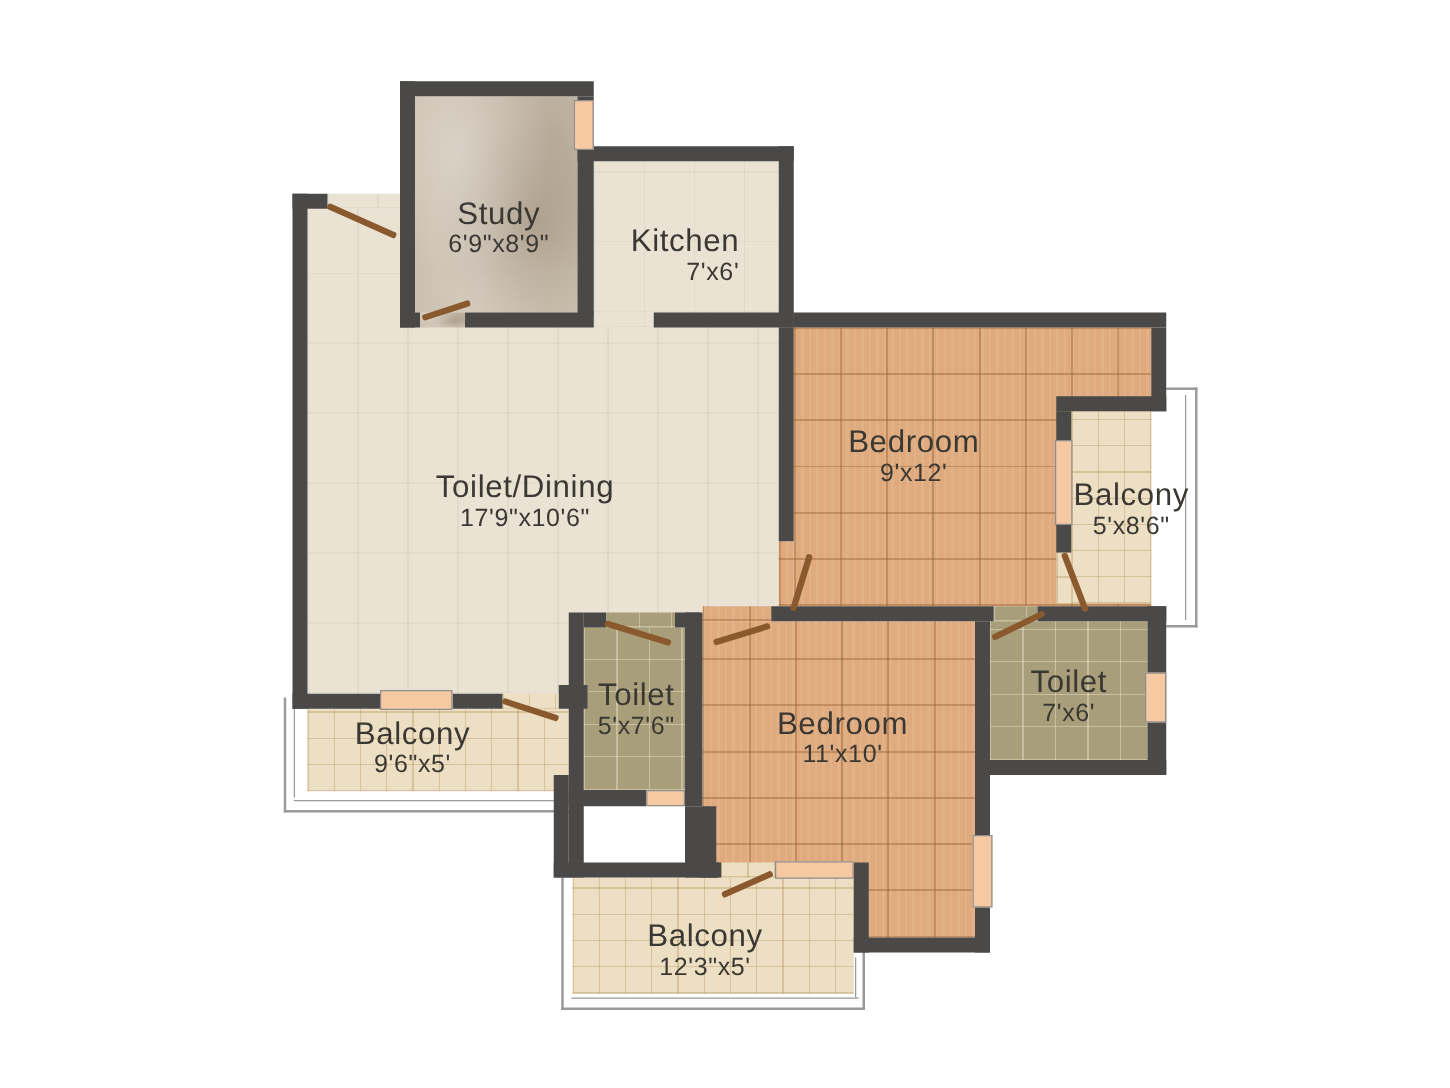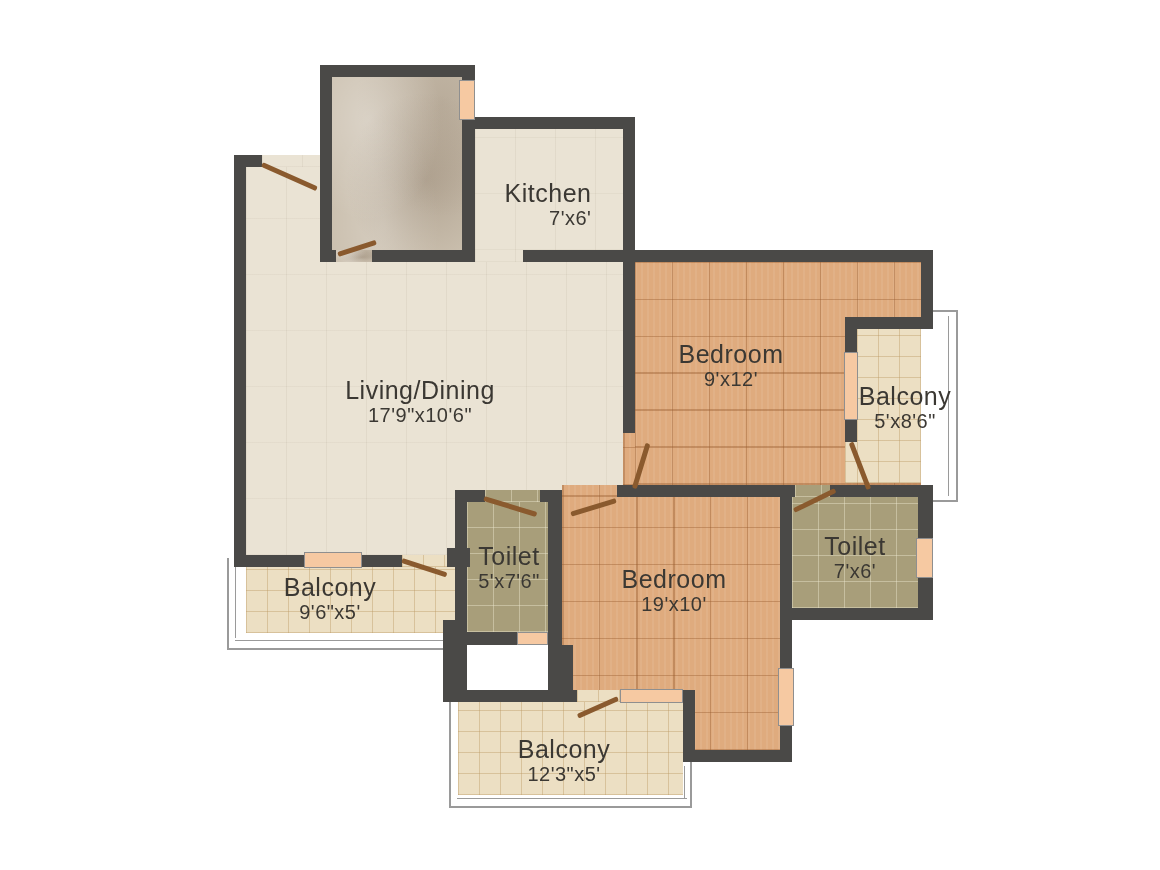--- a/index.html
+++ b/index.html
@@ -136,43 +136,47 @@
   <div class="door" style="left:338px;top:252px;width:40px;transform:rotate(-18deg);"></div>
   <div class="door" style="left:262px;top:162px;width:60px;transform:rotate(24deg);"></div>
   <div class="door" style="left:402px;top:558px;width:47px;transform:rotate(18deg);"></div>
   <div class="door" style="left:851px;top:440px;width:50px;transform:rotate(69deg);"></div>
   <div class="door" style="left:794px;top:508px;width:46px;transform:rotate(-26deg);"></div>
   <div class="door" style="left:648px;top:441px;width:47px;transform:rotate(107deg);"></div>
   <div class="door" style="left:616px;top:498px;width:47px;transform:rotate(163deg);"></div>
   <div class="door" style="left:484px;top:496px;width:55px;transform:rotate(17deg);"></div>
   <div class="door" style="left:618px;top:696px;width:44px;transform:rotate(156deg);"></div>
 
+  <div class="room-label" style="left:399px;top:182px;">
+    <span class="nm">Study</span>
+    <span class="dm">6'9"x8'9"</span>
+  </div>
   <div class="room-label" style="left:548px;top:204px;text-align:right;">
     <span class="nm">Kitchen</span>
     <span class="dm">7'x6'</span>
   </div>
   <div class="room-label" style="left:420px;top:401px;">
-    <span class="nm">Living/Dining</span>
+    <span class="nm">Toilet/Dining</span>
     <span class="dm">17'9"x10'6"</span>
   </div>
   <div class="room-label" style="left:731px;top:365px;">
     <span class="nm">Bedroom</span>
     <span class="dm">9'x12'</span>
   </div>
   <div class="room-label" style="left:905px;top:407px;">
     <span class="nm">Balcony</span>
     <span class="dm">5'x8'6"</span>
   </div>
   <div class="room-label" style="left:509px;top:567px;">
     <span class="nm">Toilet</span>
     <span class="dm">5'x7'6"</span>
   </div>
   <div class="room-label" style="left:674px;top:590px;">
     <span class="nm">Bedroom</span>
-    <span class="dm">19'x10'</span>
+    <span class="dm">11'x10'</span>
   </div>
   <div class="room-label" style="left:855px;top:557px;">
     <span class="nm">Toilet</span>
     <span class="dm">7'x6'</span>
   </div>
   <div class="room-label" style="left:330px;top:598px;">
     <span class="nm">Balcony</span>
     <span class="dm">9'6"x5'</span>
   </div>
   <div class="room-label" style="left:564px;top:760px;">

